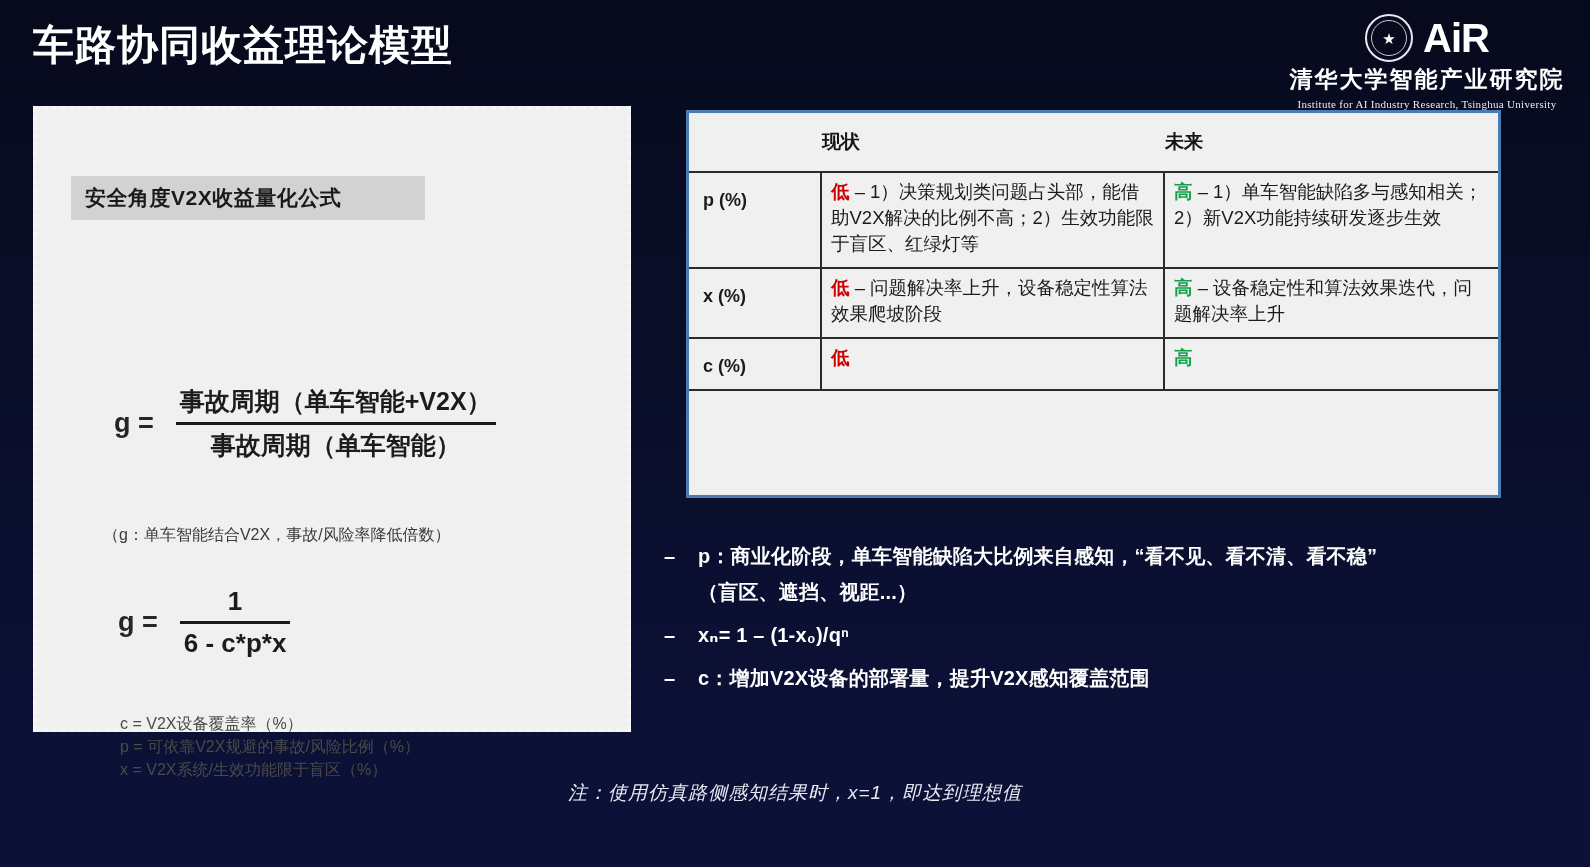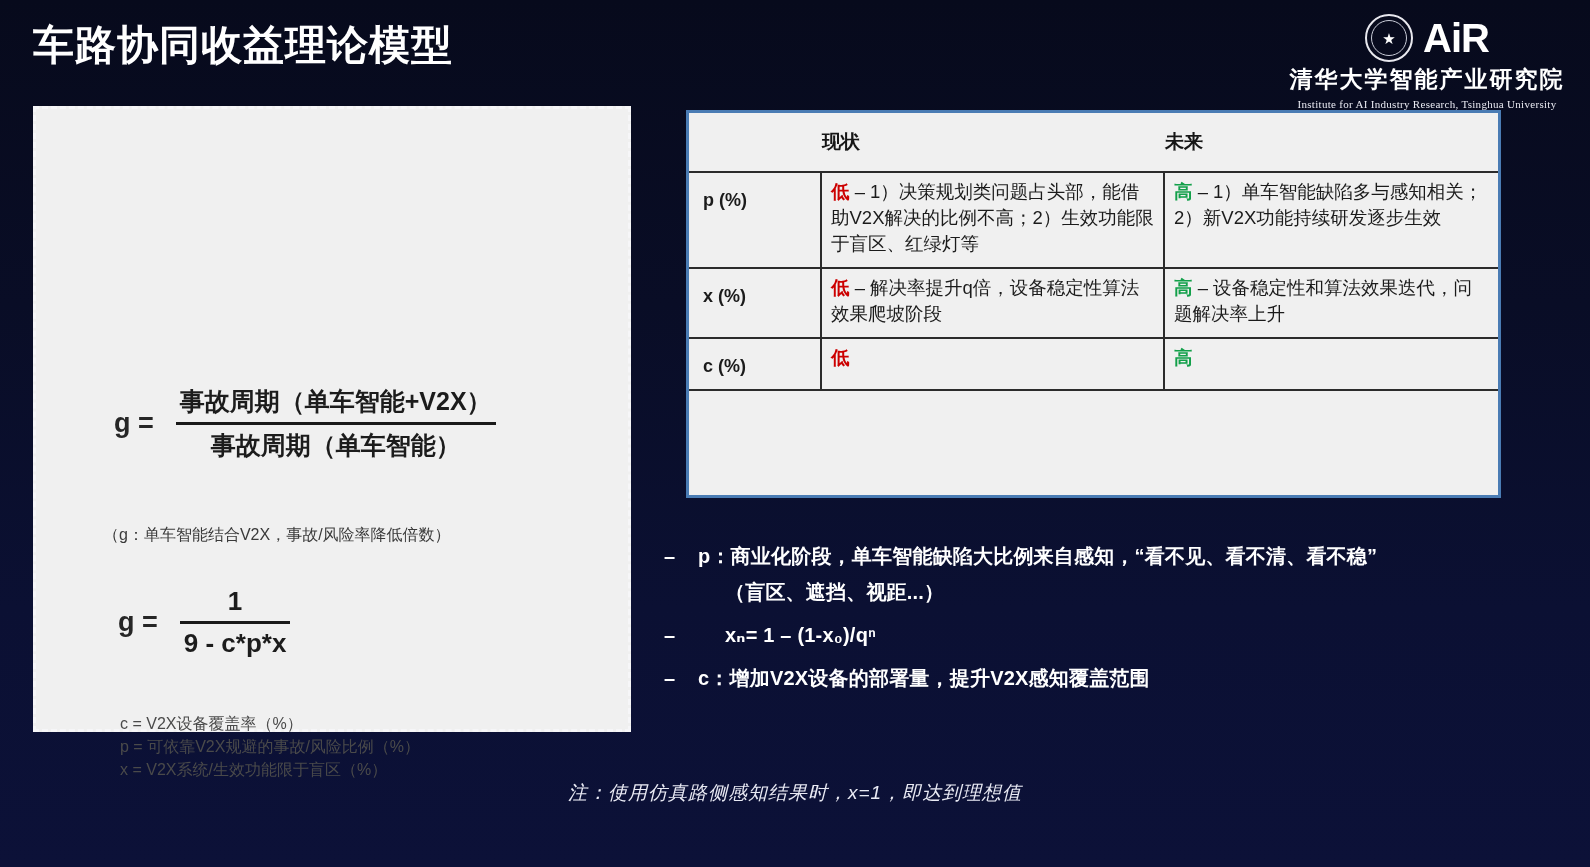--- a/index.html
+++ b/index.html
@@ -260,21 +260,21 @@
     font-weight: 700;
     line-height: 36px;
     color: #ffffff;
   }
   .bullet-body {
     font-size: 20px;
     font-weight: 700;
     line-height: 36px;
     letter-spacing: 0.2px;
   }
-  .bullet-line2 { display: block; margin-left: 27px; }
+  .bullet-line2 { display: block; }
 
   #footnote {
     position: absolute;
     left: 0;
     right: 0;
     top: 780px;
     text-align: center;
     color: #e9eaf4;
     font-size: 19px;
     font-style: italic;
@@ -292,38 +292,41 @@
       <div class="logo-wordmark">AiR</div>
     </div>
     <div class="logo-cn">清华大学智能产业研究院</div>
     <div class="logo-en">Institute for AI Industry Research,  Tsinghua University</div>
   </div>
 
   <div id="page-title">车路协同收益理论模型</div>
 
   <div id="formula-panel">
 
+    <div id="formula-banner">
+      <span>安全角度V2X收益量化公式</span>
+    </div>
 
     <div class="eq-block" id="eq1">
       <div class="eq-lhs">g  =</div>
       <div class="eq-frac">
         <div class="eq-num">事故周期（单车智能+V2X）</div>
         <div class="eq-rule"></div>
         <div class="eq-den">事故周期（单车智能）</div>
       </div>
     </div>
 
     <div id="eq1-note">（g：单车智能结合V2X，事故/风险率降低倍数）</div>
 
     <div class="eq-block" id="eq2">
       <div class="eq-lhs">g  =</div>
       <div class="eq-frac">
         <div class="eq-num">1</div>
         <div class="eq-rule"></div>
-        <div class="eq-den">9 - c*p*x</div>
+        <div class="eq-den">6 - c*p*x</div>
       </div>
     </div>
 
     <div id="var-legend">
       <div>c = V2X设备覆盖率（%）</div>
       <div>p = 可依靠V2X规避的事故/风险比例（%）</div>
       <div>x = V2X系统/生效功能限于盲区（%）</div>
     </div>
   </div>
 
@@ -342,21 +345,21 @@
         </tr>
       </thead>
       <tbody>
         <tr>
           <td class="rowlabel">p (%)</td>
           <td class="cell-now"><span class="tag-low">低</span> <span>– 1）决策规划类问题占头部，能借助V2X解决的比例不高；2）生效功能限于盲区、红绿灯等</span></td>
           <td class="cell-fut"><span class="tag-high">高</span> <span>– 1）单车智能缺陷多与感知相关；2）新V2X功能持续研发逐步生效</span></td>
         </tr>
         <tr>
           <td class="rowlabel">x (%)</td>
-          <td class="cell-now"><span class="tag-low">低</span> <span>– 解决率提升q倍，设备稳定性算法效果爬坡阶段</span></td>
+          <td class="cell-now"><span class="tag-low">低</span> <span>– 问题解决率上升，设备稳定性算法效果爬坡阶段</span></td>
           <td class="cell-fut"><span class="tag-high">高</span> <span>– 设备稳定性和算法效果迭代，问题解决率上升</span></td>
         </tr>
         <tr>
           <td class="rowlabel">c (%)</td>
           <td class="cell-now"><span class="tag-low">低</span><span></span></td>
           <td class="cell-fut"><span class="tag-high">高</span><span></span></td>
         </tr>
         <tr class="spacer">
           <td class="rowlabel"></td>
           <td class="cell-now"></td>

